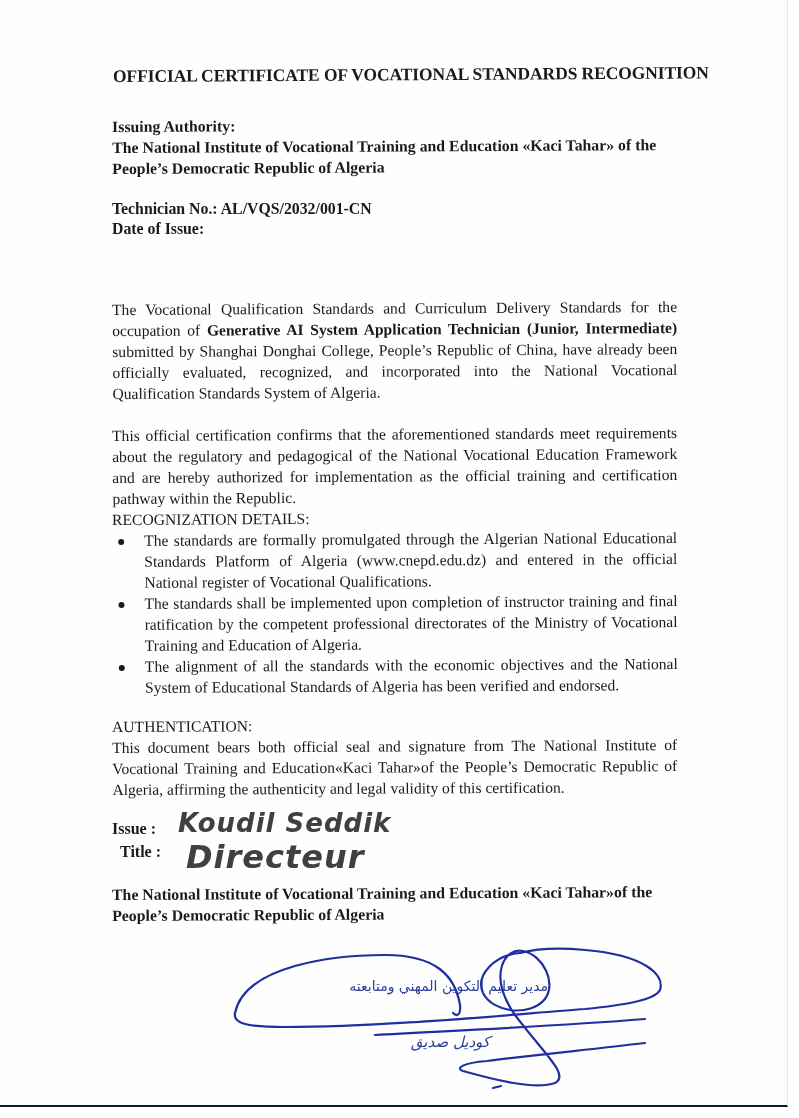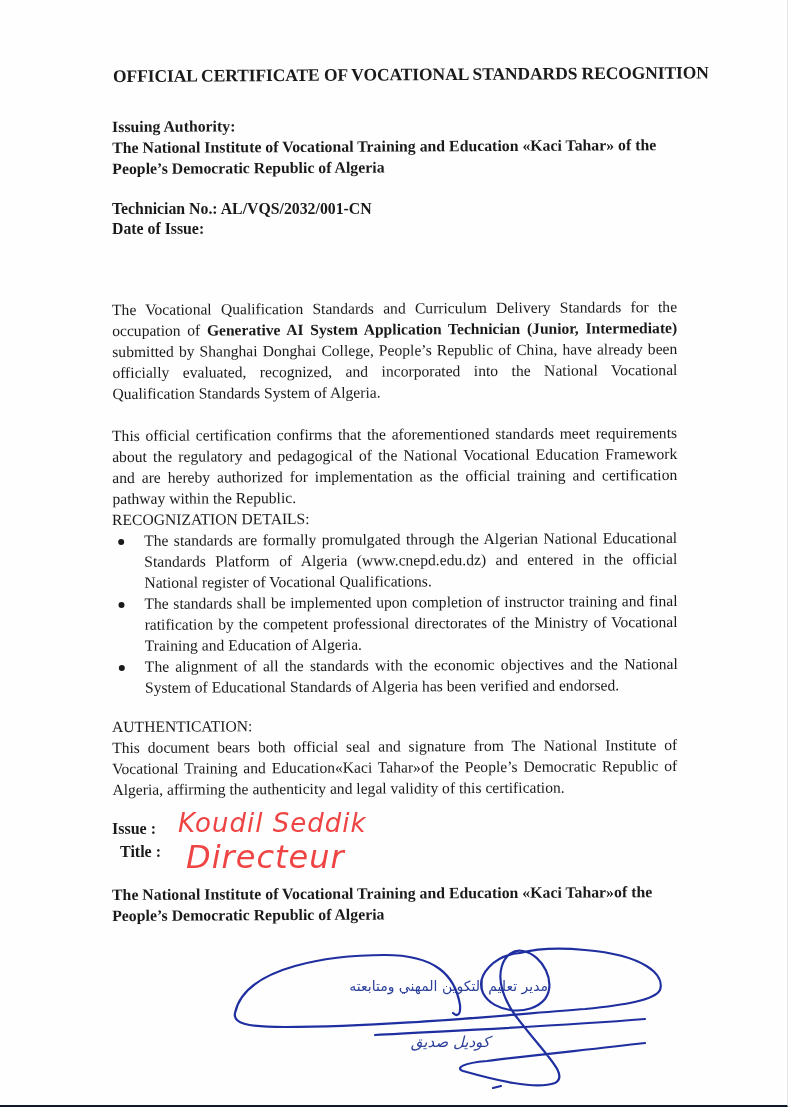--- a/index.html
+++ b/index.html
@@ -20,22 +20,22 @@
   .rot { transform: rotate(-0.3deg); transform-origin: left top; }
   .nowrap { white-space: nowrap; }
   ul.bullets { list-style: none; margin: 0; padding: 0; }
   ul.bullets li { position: relative; padding-left: 32px; text-align: justify; }
   ul.bullets li::before {
     content: ""; position: absolute; left: 6px; top: 9px; width: 6px; height: 6px;
     border-radius: 50%; background: #1a1a1a;
   }
   .label-row { position: absolute; left: 112px; font-size: 16px; font-weight: bold; }
   .hand {
-    position: absolute; color: #ef4444; font-family: "DejaVu Sans", sans-serif;
-    font-style: italic; font-weight: normal; letter-spacing: 1px;
+    position: absolute; color: #404040; font-family: "DejaVu Sans", sans-serif;
+    font-style: italic; font-weight: bold; letter-spacing: 1px;
   }
   .sig-svg { position: absolute; left: 225px; top: 935px; width: 450px; height: 160px; }
   .arabic {
     position: absolute; direction: rtl; color: #2a3f9a; font-family: "DejaVu Sans", sans-serif;
     font-size: 14px; white-space: nowrap;
   }
 </style>
 </head>
 <body>
 

